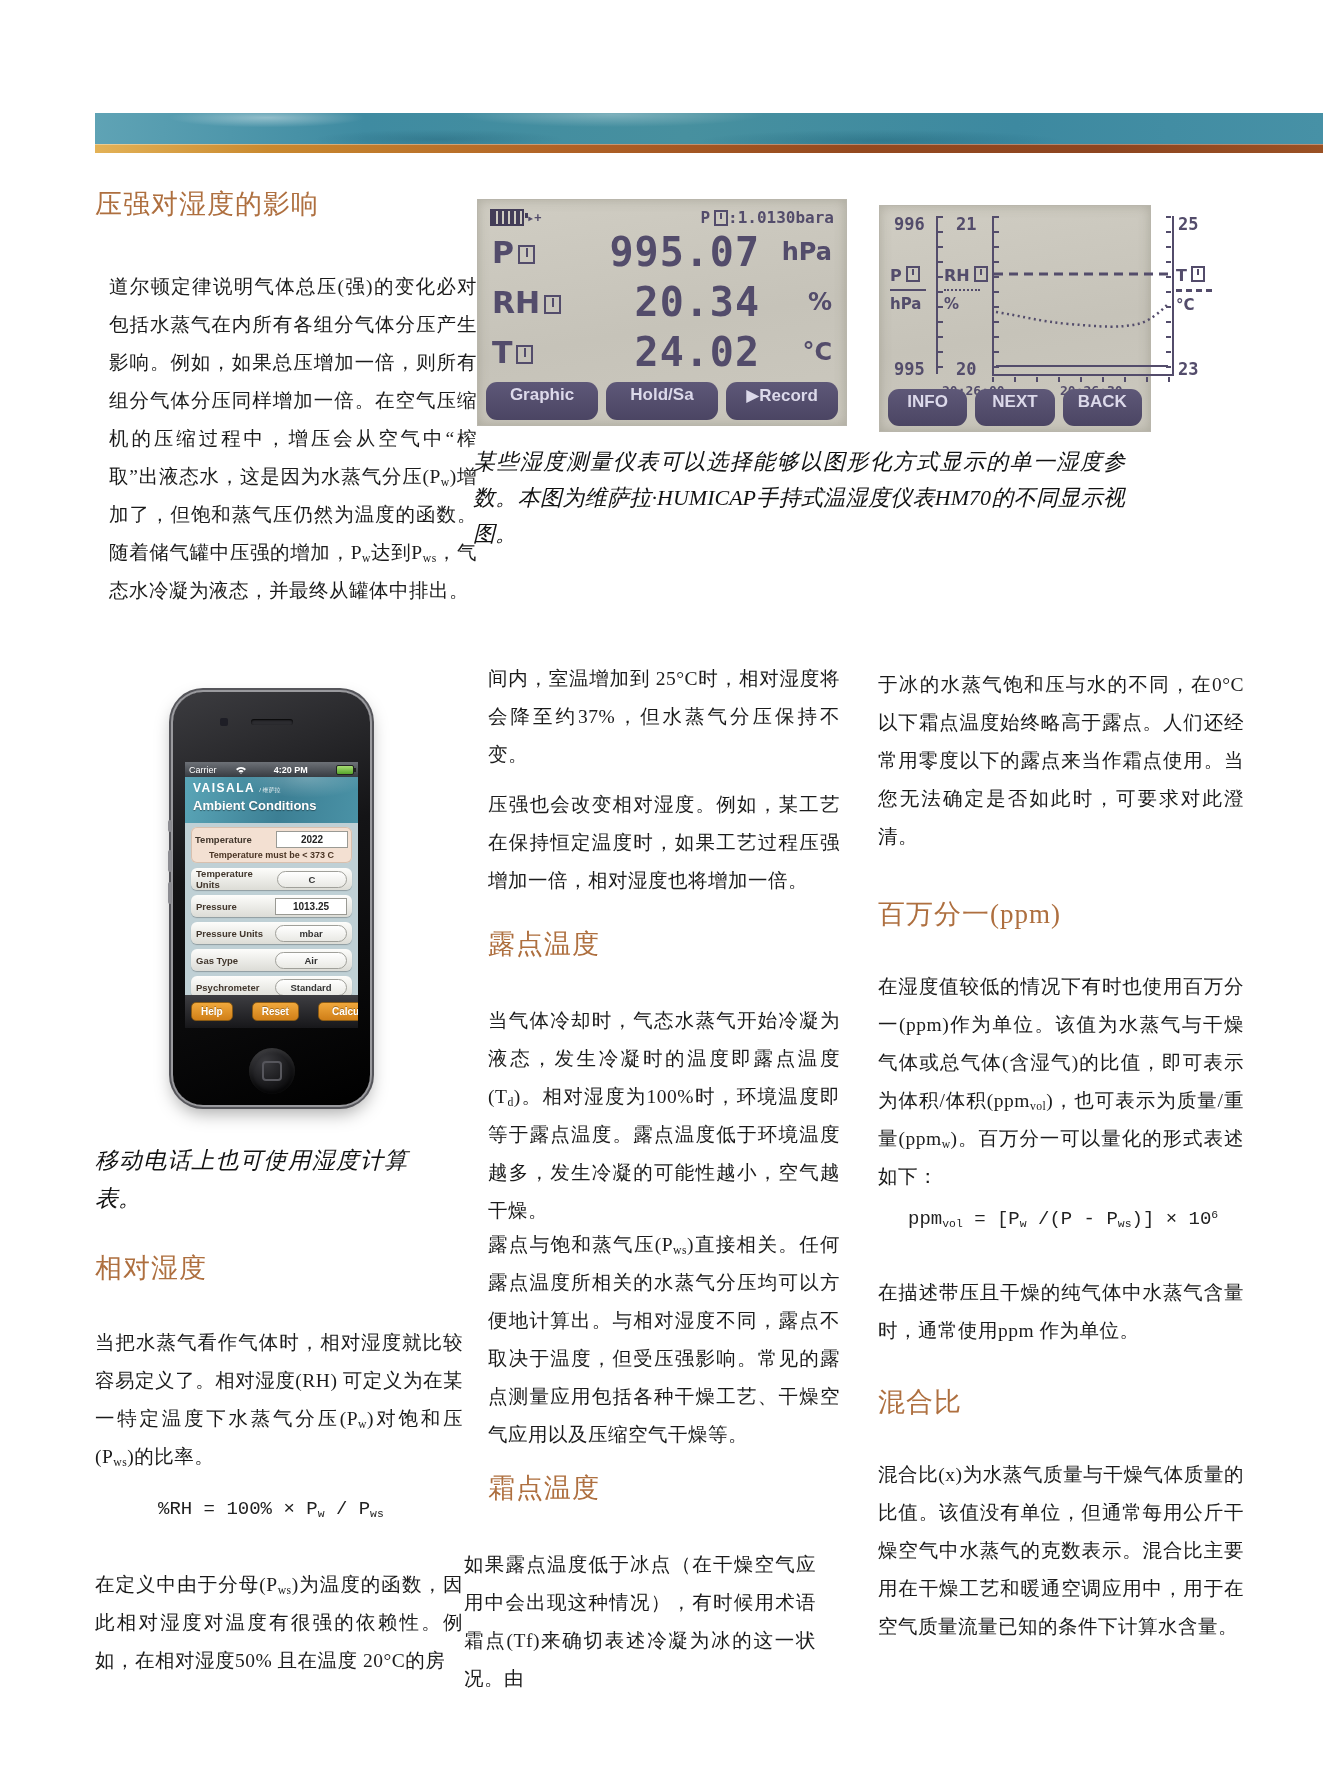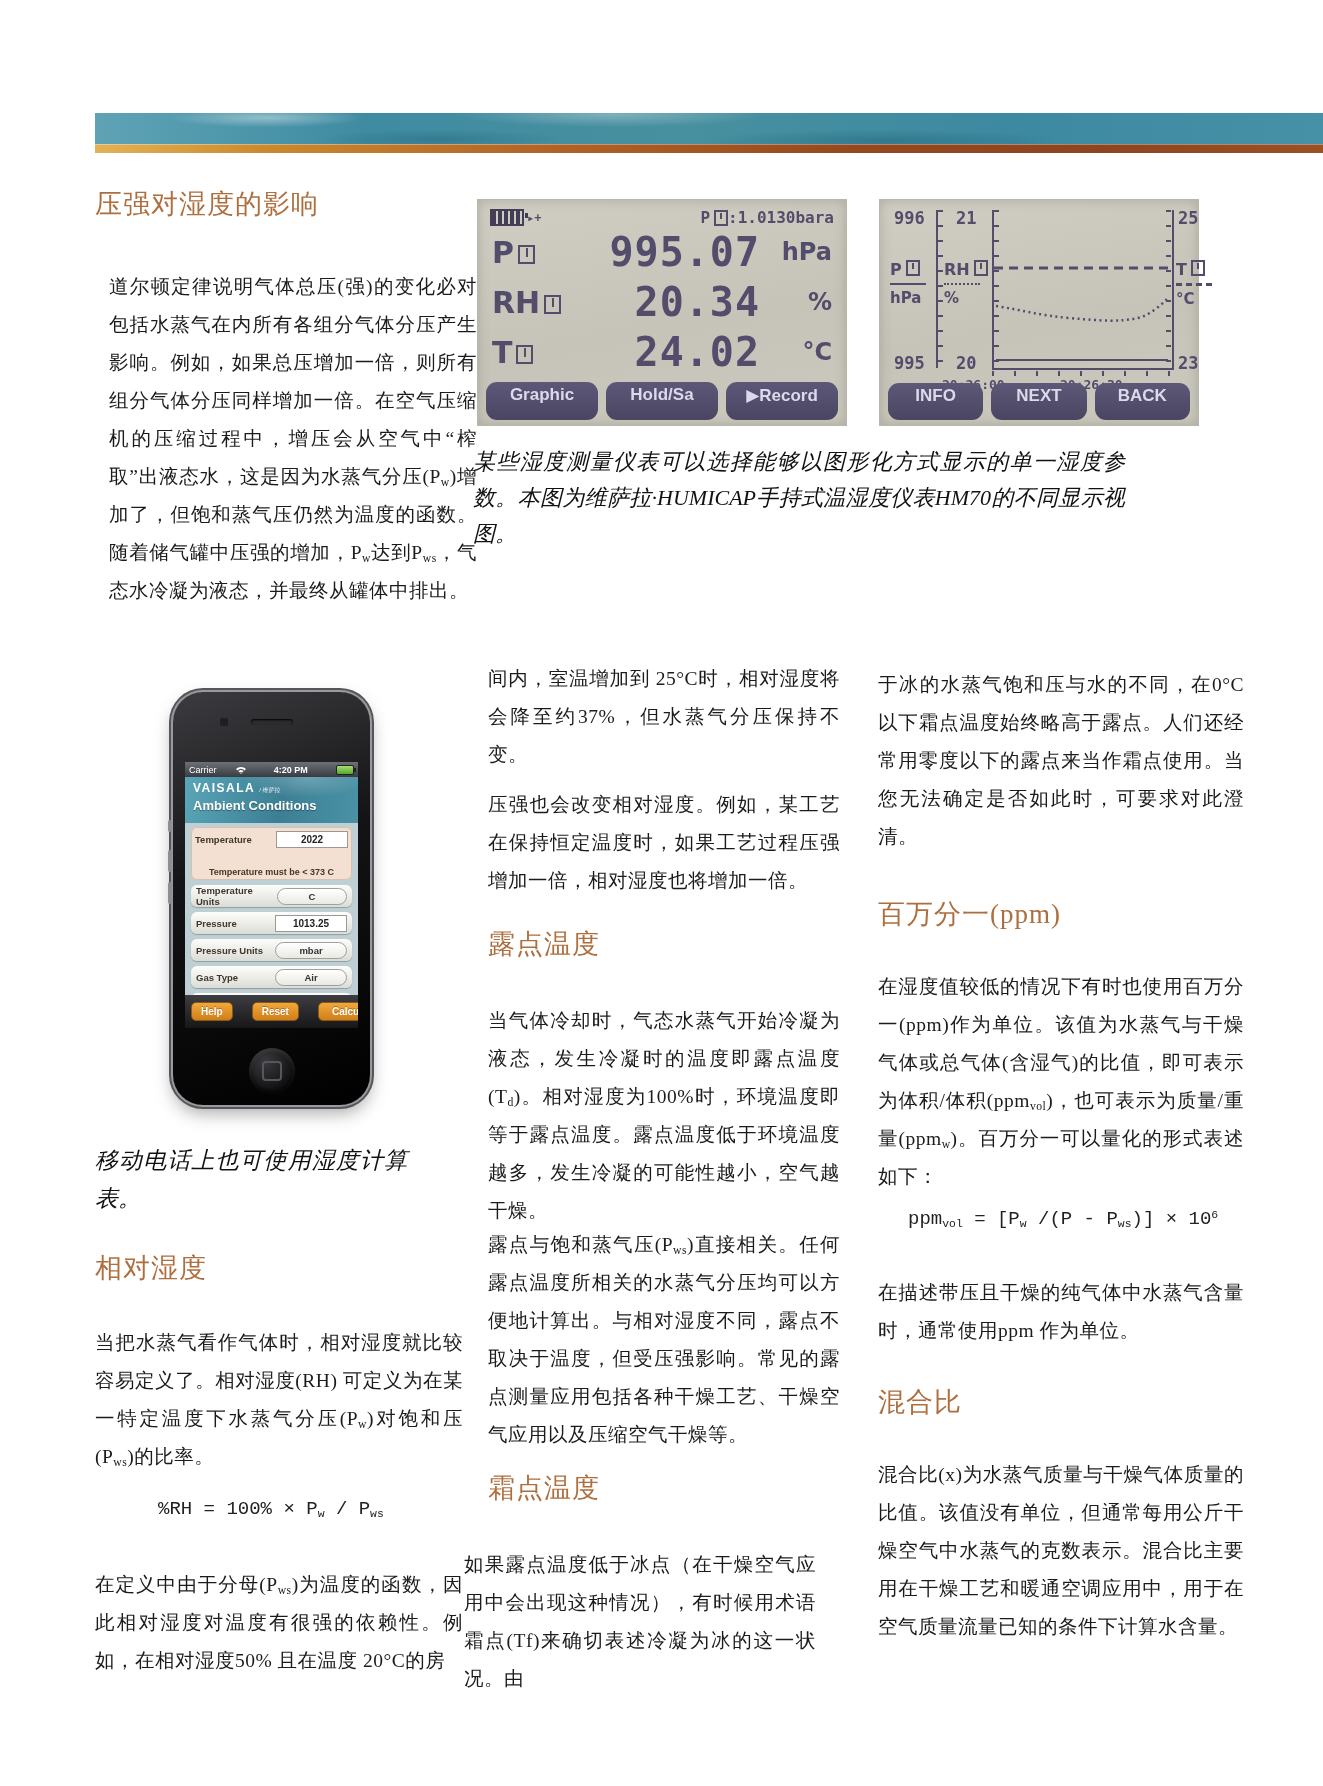--- a/index.html
+++ b/index.html
@@ -97,21 +97,21 @@
   .pbody { padding:4px 6px 0; display:flex; flex-direction:column; gap:5px; }
   .pgroup { background:#f3e0d2; border-radius:6px; padding:2px 4px 3px; box-shadow:inset 0 0 0 1px #d8c0ae; }
   .prow { display:flex; align-items:center; justify-content:space-between; height:20px; }
   .prow.box { background:linear-gradient(#fdfdfb,#dcdcd6); border-radius:6px; padding:0 5px; height:22px;
               box-shadow:0 1px 1px rgba(0,0,0,.25); }
   .plab { font-size:9.5px; font-weight:bold; color:#41362c; }
   .pinput { background:#fff; border:1px solid #9a9a94; width:70px; height:15px; font-size:10px; font-weight:bold;
             color:#222; display:flex; align-items:center; justify-content:center; }
   .ppill { background:linear-gradient(#ffffff,#e9e9e4); border:1px solid #a0a09a; border-radius:9px; width:70px;
            height:15px; font-size:9.5px; font-weight:bold; color:#333; display:flex; align-items:center; justify-content:center; }
-  .pwarn { text-align:center; font-size:9px; font-weight:bold; color:#4a3424; margin-top:18px; }
+  .pwarn { text-align:center; font-size:9px; font-weight:bold; color:#4a3424; margin-top:1px; }
   .pprompt { background:linear-gradient(#7fb0bd,#548fa0); color:#fff; font-weight:bold; font-size:10.5px;
              height:20px; display:flex; align-items:center; padding:0 6px; border-radius:2px; }
   .pfoot { position:absolute; left:0; right:0; bottom:0; height:33px; background:linear-gradient(#3e3e42,#17171a);
            display:flex; align-items:center; gap:19px; padding:0 6px; }
   .pbtn { background:linear-gradient(#f0a83c,#d07f18); border:1px solid #8a5a14; border-radius:5px; color:#fff;
           font-weight:bold; font-size:10px; padding:3px 9px; text-shadow:0 -1px 0 rgba(0,0,0,.3); }
   .pbtn.right { margin-left:auto; padding:3px 13px; }
   .home { position:absolute; left:50%; bottom:11px; transform:translateX(-50%); width:46px; height:46px;
           border-radius:50%; background:radial-gradient(circle at 35% 30%, #3a3a3e, #0e0e10 72%);
           box-shadow:inset 0 2px 4px rgba(255,255,255,.14), inset 0 -2px 5px #000; }
@@ -154,21 +154,21 @@
       <span class="lcd-val">24.02</span>
       <span class="lcd-unit">°C</span>
     </div>
     <div class="lcd-btns">
       <span class="lcd-btn">Graphic</span>
       <span class="lcd-btn">Hold/Sa</span>
       <span class="lcd-btn">▶Record</span>
     </div>
   </div>
 
-  <div class="lcd" style="left:880px;top:200px;width:318px;height:225px">
+  <div class="lcd" style="left:880px;top:206px;width:270px;height:225px">
     <span class="g-num" style="left:14px;top:8px">996</span>
     <span class="g-num" style="left:14px;top:153px">995</span>
     <span class="g-num" style="left:76px;top:8px">21</span>
     <span class="g-num" style="left:76px;top:153px">20</span>
     <span class="g-num" style="left:298px;top:8px">25</span>
     <span class="g-num" style="left:298px;top:153px">23</span>
 
     <div class="gaxis" style="left:56px"></div>
     <div class="gticks" style="left:58px"></div>
     <div class="gaxis" style="left:112px"></div>

